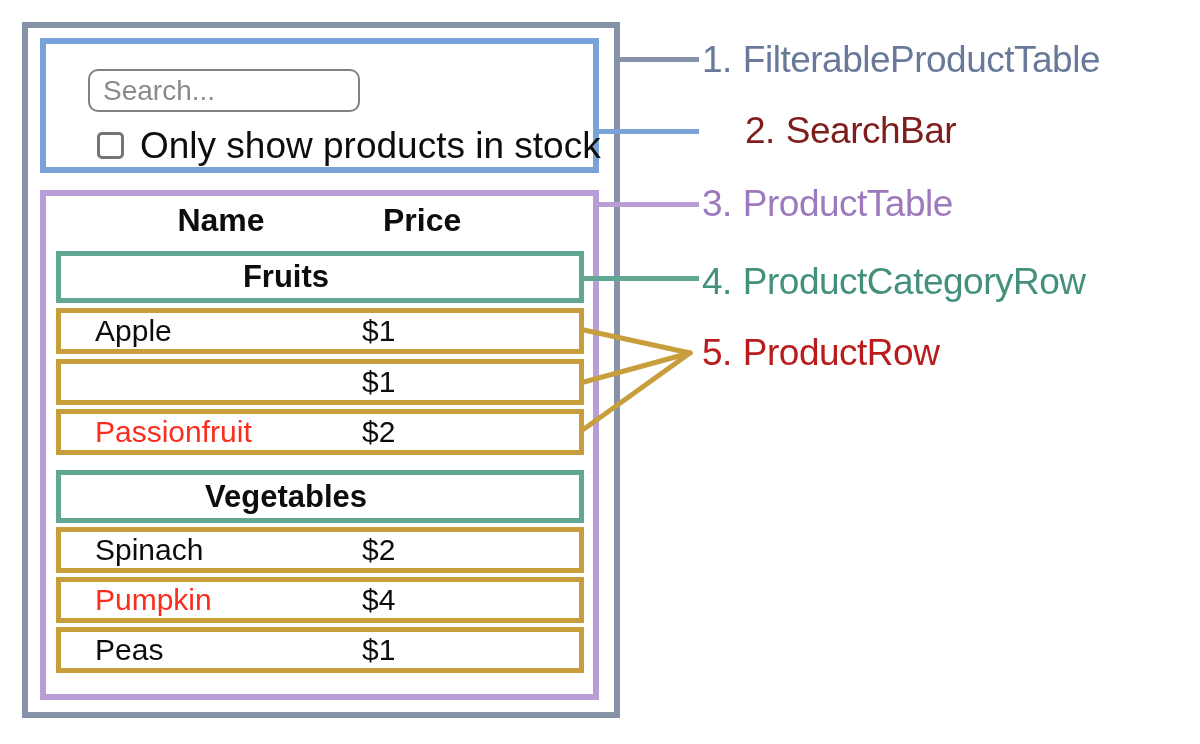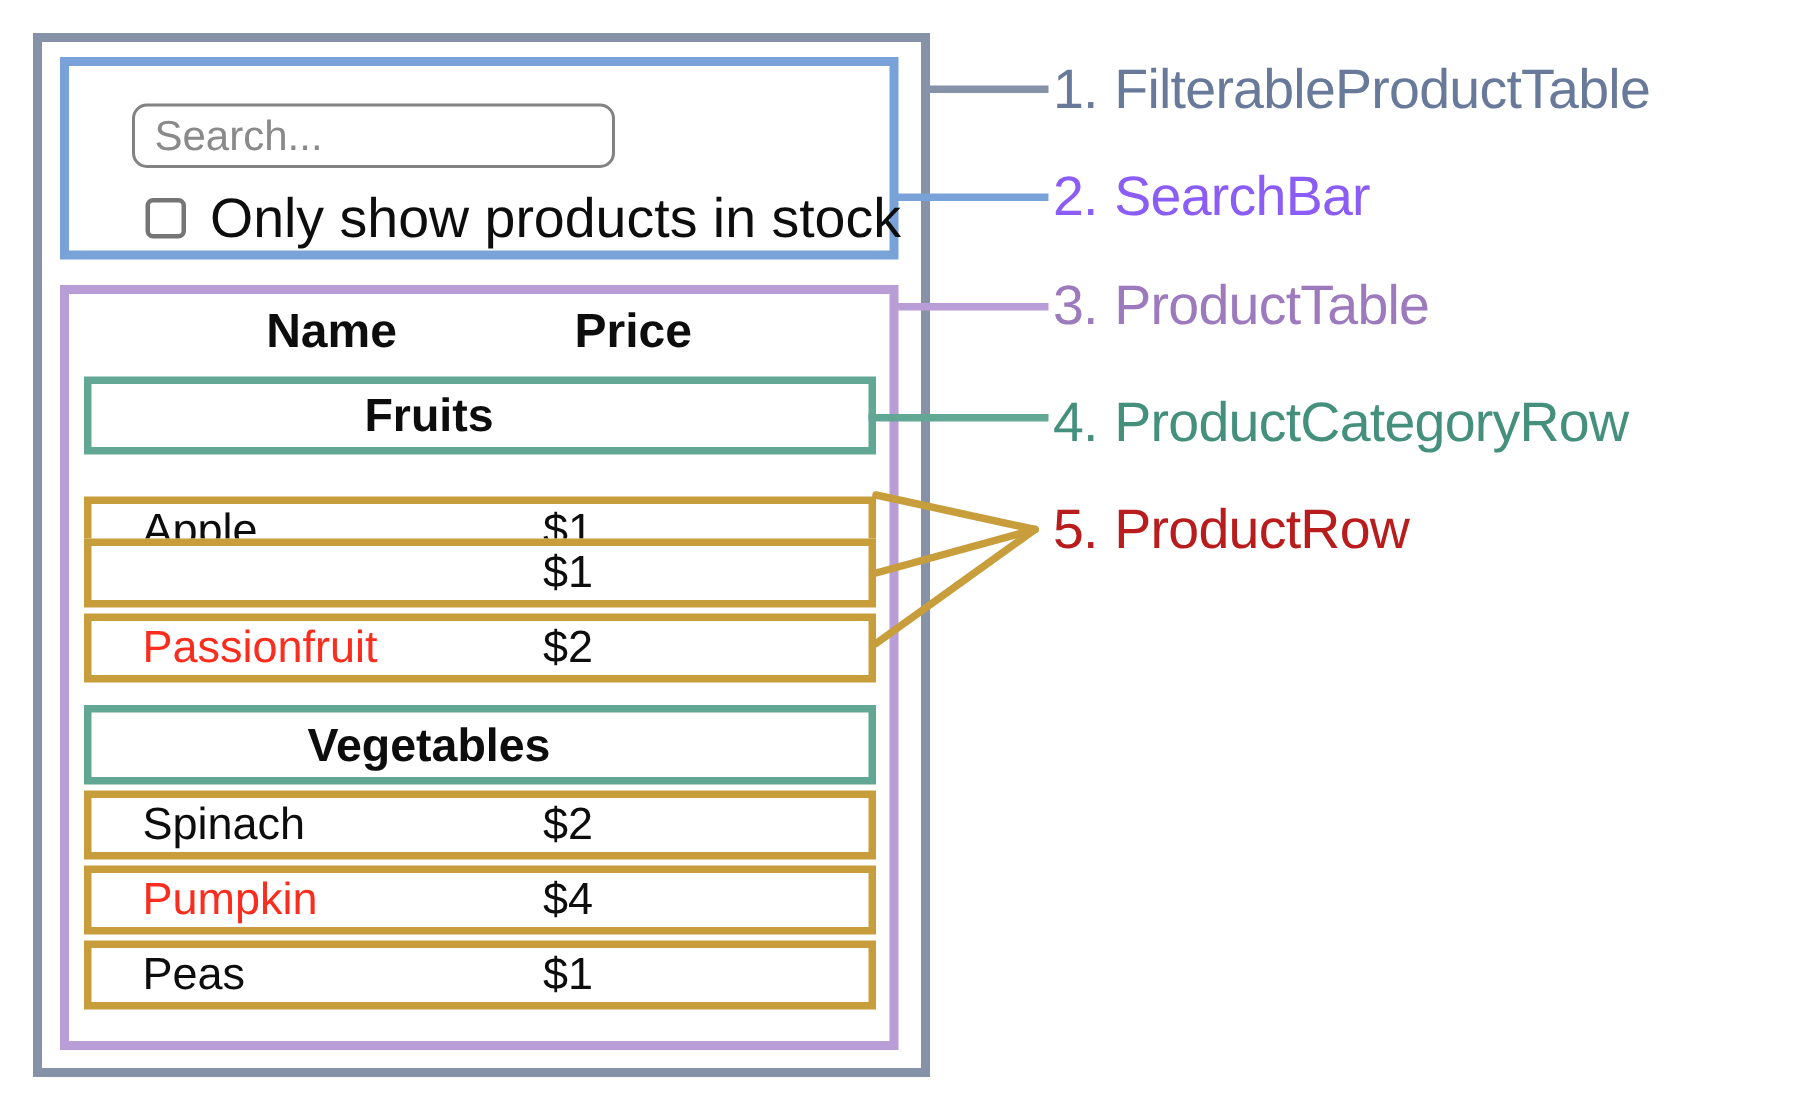--- a/index.html
+++ b/index.html
@@ -27,33 +27,33 @@
   }
   #cat-fruits     { top: 251px; height: 52px; }
   #cat-vegetables { top: 470px; height: 53px; }
 
   .product-row {
     left: 56px; width: 528px; height: 46px; border: 5px solid #c89e3d;
     box-sizing: border-box; font-size: 30px; color: #0d0d0d;
   }
   .product-row .cell-name  { position: absolute; left: 34px;  top: 50%; transform: translateY(-50%); white-space: nowrap; }
   .product-row .cell-price { position: absolute; left: 301px; top: 50%; transform: translateY(-50%); white-space: nowrap; }
-  #row-0 { top: 308px; margin-top: 23px; } #row-1 { top: 359px; } #row-2 { top: 409px; }
+  #row-0 { top: 308px; } #row-1 { top: 359px; } #row-2 { top: 409px; }
   #row-3 { top: 527px; } #row-4 { top: 577px; } #row-5 { top: 627px; }
   .red-text { color: #fb2d1e; }
 
   
   #header-name  { left: 146px; top: 202px; width: 150px; text-align: center;
                   font-weight: bold; font-size: 32px; line-height: 36px; color: #0d0d0d; }
   #header-price { left: 383px; top: 202px; font-weight: bold; font-size: 32px;
                   line-height: 36px; color: #0d0d0d; }
 
   
   #search-input {
-    position: absolute; left: 88px; top: 69px; width: 322px; height: 43px;
+    position: absolute; left: 88px; top: 69px; width: 272px; height: 43px;
     box-sizing: border-box; border: 2px solid #828282; border-radius: 10px;
     font-family: "Liberation Sans", sans-serif; font-size: 28px; color: #444;
     padding: 0 13px; outline: none; background: #fff;
   }
   #search-input::placeholder { color: #8a8a8a; opacity: 1; }
   #stock-checkbox {
     position: absolute; left: 97px; top: 132px; width: 27px; height: 27px;
     box-sizing: border-box; border: 3px solid #757575; border-radius: 5px; background: #fff;
     cursor: pointer;
   }
@@ -68,21 +68,21 @@
   #line-4 { left: 579px; top: 276px; width: 120px; background: #62a794; }
   #arrow-5 { position: absolute; left: 575px; top: 315px; width: 130px; height: 125px; }
 
   
   .legend-item {
     position: absolute; left: 702px; font-size: 37px; line-height: 46px;
     letter-spacing: -0.5px; white-space: nowrap;
   }
   .legend-item .idx { margin-right: 11px; }
   #legend-1 { top: 37px;  color: #68799a; }
-  #legend-2 { top: 108px; color: #8b5cf6; }
+  #legend-2 { top: 108px; color: #7f1d1d; margin-left: 43px; }
   #legend-3 { top: 181px; color: #9c7abd; }
   #legend-4 { top: 259px; color: #44907d; }
   #legend-5 { top: 330px; color: #b91c1c; }
 </style>
 </head>
 <body>
 
 <div class="canvas">
 
   <div class="box" id="box-outer"></div>

